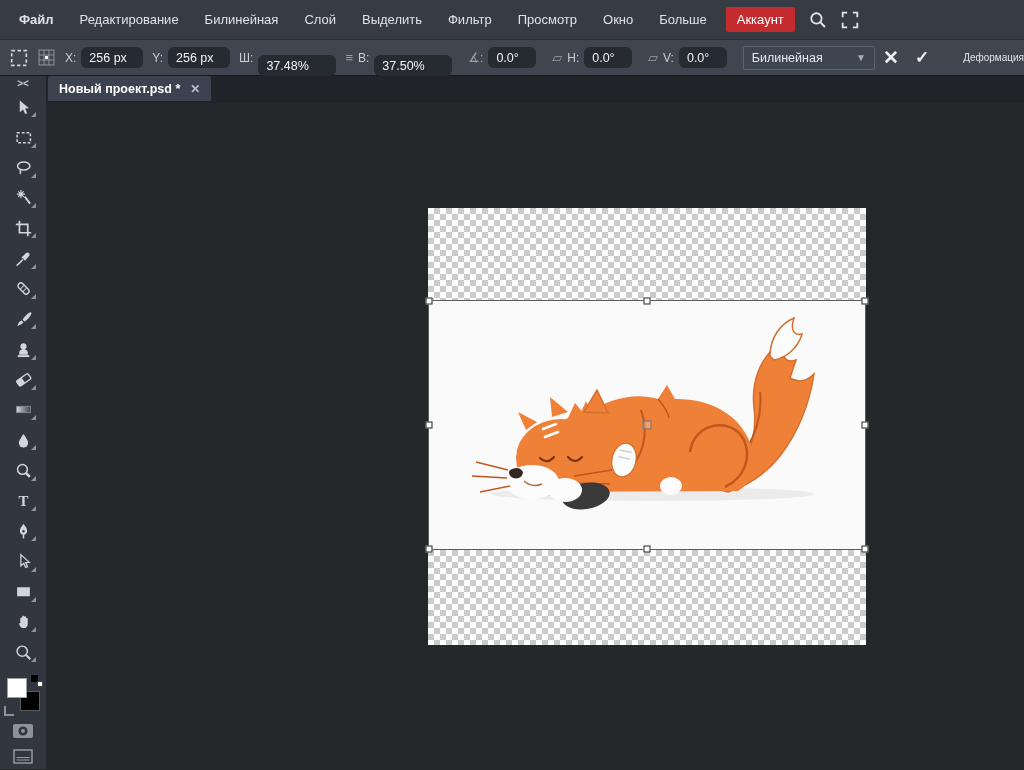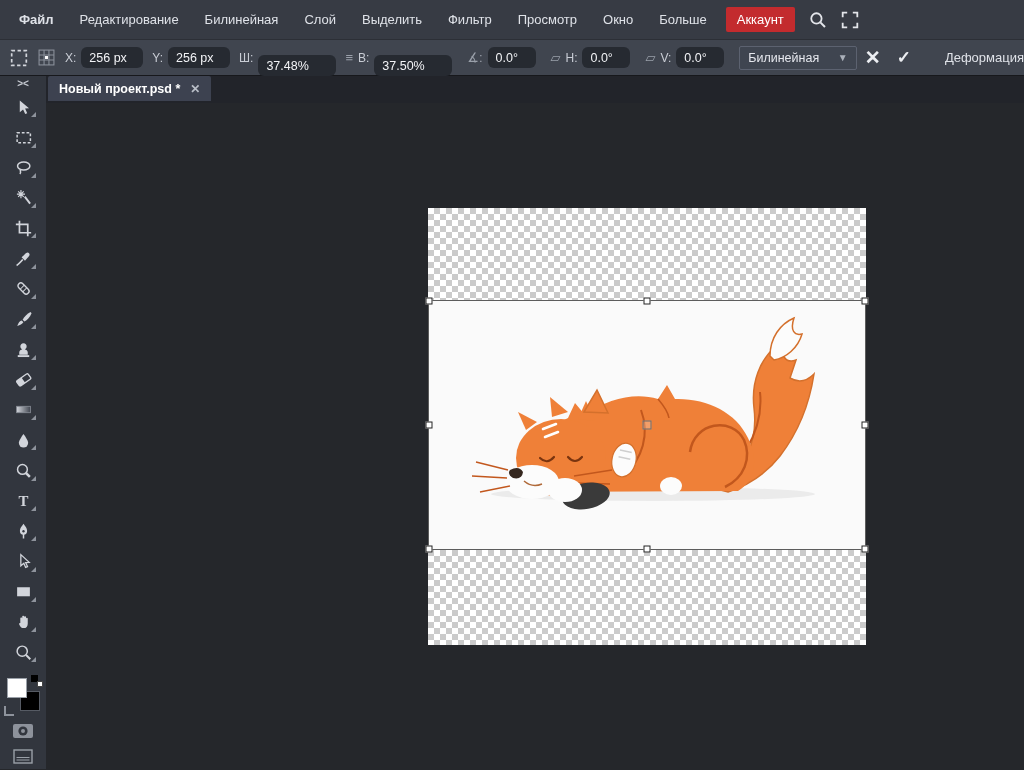--- a/index.html
+++ b/index.html
@@ -25,21 +25,21 @@
   .ob-glyph { margin-right:5px; color:#9aa0aa; font-size:13px; }
   .field { background:#262a31; color:#f2f3f6; border-radius:6px; padding:3px 8px;
     font-size:12.5px; min-height:21px; display:inline-flex; align-items:center; }
   .f-xy { width:62px; } .f-wh { width:78px;margin-top:16px; } .f-ang { width:48px; }
   .select { background:#3f4550; border:1px solid #5c6270; border-radius:2px; height:24px;
     width:152px; display:flex; align-items:center; padding:0 8px; color:#e6e8ee;
     font-size:12.5px; justify-content:space-between; }
   .select .chev { color:#aab0ba; font-size:10px; }
   .ob-cancel { color:#eceef2; font-size:19px; font-weight:bold; padding:0 8px; line-height:1; }
   .ob-confirm { color:#eceef2; font-size:17px; font-weight:bold; padding:0 8px; line-height:1; }
-  .ob-deform { color:#dfe2e8; font-size:13px; margin-left:26px; }
+  .ob-deform { color:#dfe2e8; font-size:10px; margin-left:26px; }
 
   
   .main { display:flex; height:693px; }
 
   
   .toolbar { width:46px; background:#32363e; display:flex; flex-direction:column;
     align-items:center; flex-shrink:0; }
   .tb-collapse { color:#c6cad1; font-size:10px; font-weight:bold; height:16px;
     letter-spacing:0px; line-height:16px; }
   .tool { width:46px; height:31px; display:flex; align-items:center; justify-content:center;

